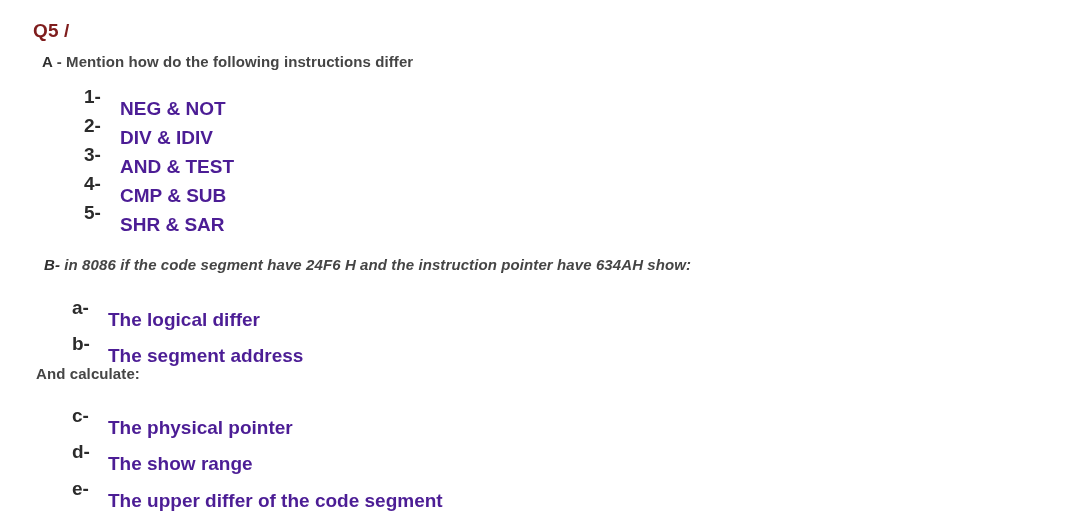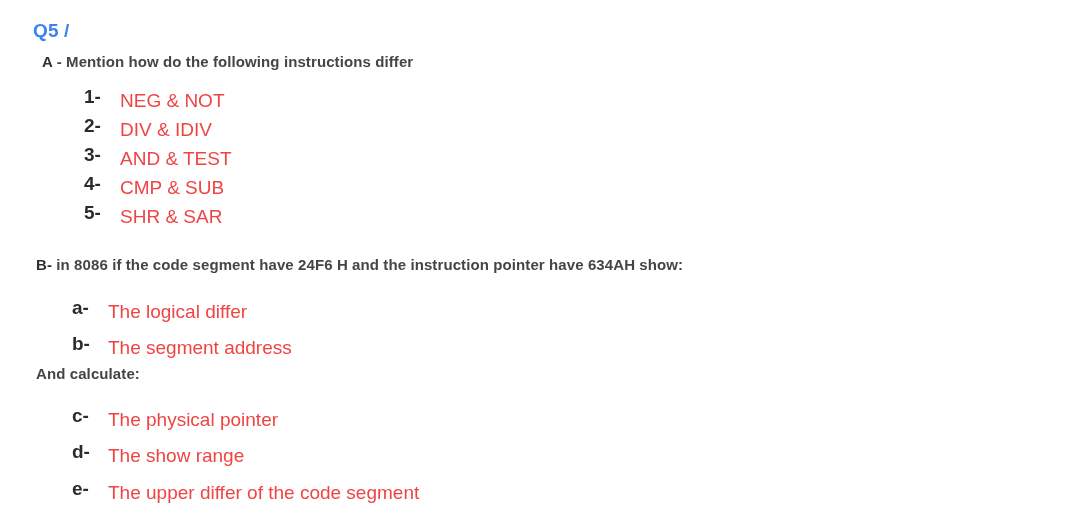--- a/index.html
+++ b/index.html
@@ -31,31 +31,31 @@
     font-weight: bold;
     letter-spacing: 0.1px;
   }
 
   
   .q-heading {
     left: 33px;
     top: 20px;
     font-size: 19px;
     font-weight: bold;
-    color: #3b82f6;
+    color: #7f1d1d;
   }
 
   
   .section-line {
     font-size: 15px;
     font-weight: bold;
     color: #454545;
   }
   .section-a  { left: 42px; top: 53px; }
-  .section-b  { left: 36px; top: 256px; }
+  .section-b  { left: 44px; top: 256px; font-style: italic; }
   .section-and{ left: 36px; top: 365px; }
 
   .section-marker {
     font-weight: bold;
     color: #2f2f2f;
   }
 
   
   .list-row {
     position: absolute;
@@ -66,23 +66,23 @@
   }
   .list-row .marker {
     position: absolute;
     left: 0;
     top: 0;
     font-weight: bold;
     color: #2b2b2b;
   }
   .list-row .label {
     position: absolute;
-    top: 4px;
-    font-weight: normal;
-    color: #ef4444;
+    top: 12px;
+    font-weight: bold;
+    color: #4c1d95;
   }
 
   
   .num-row { left: 84px; }
   .num-row .label { left: 36px; }
 
   
   .alpha-row { left: 72px; }
   .alpha-row .label { left: 36px; }
 

